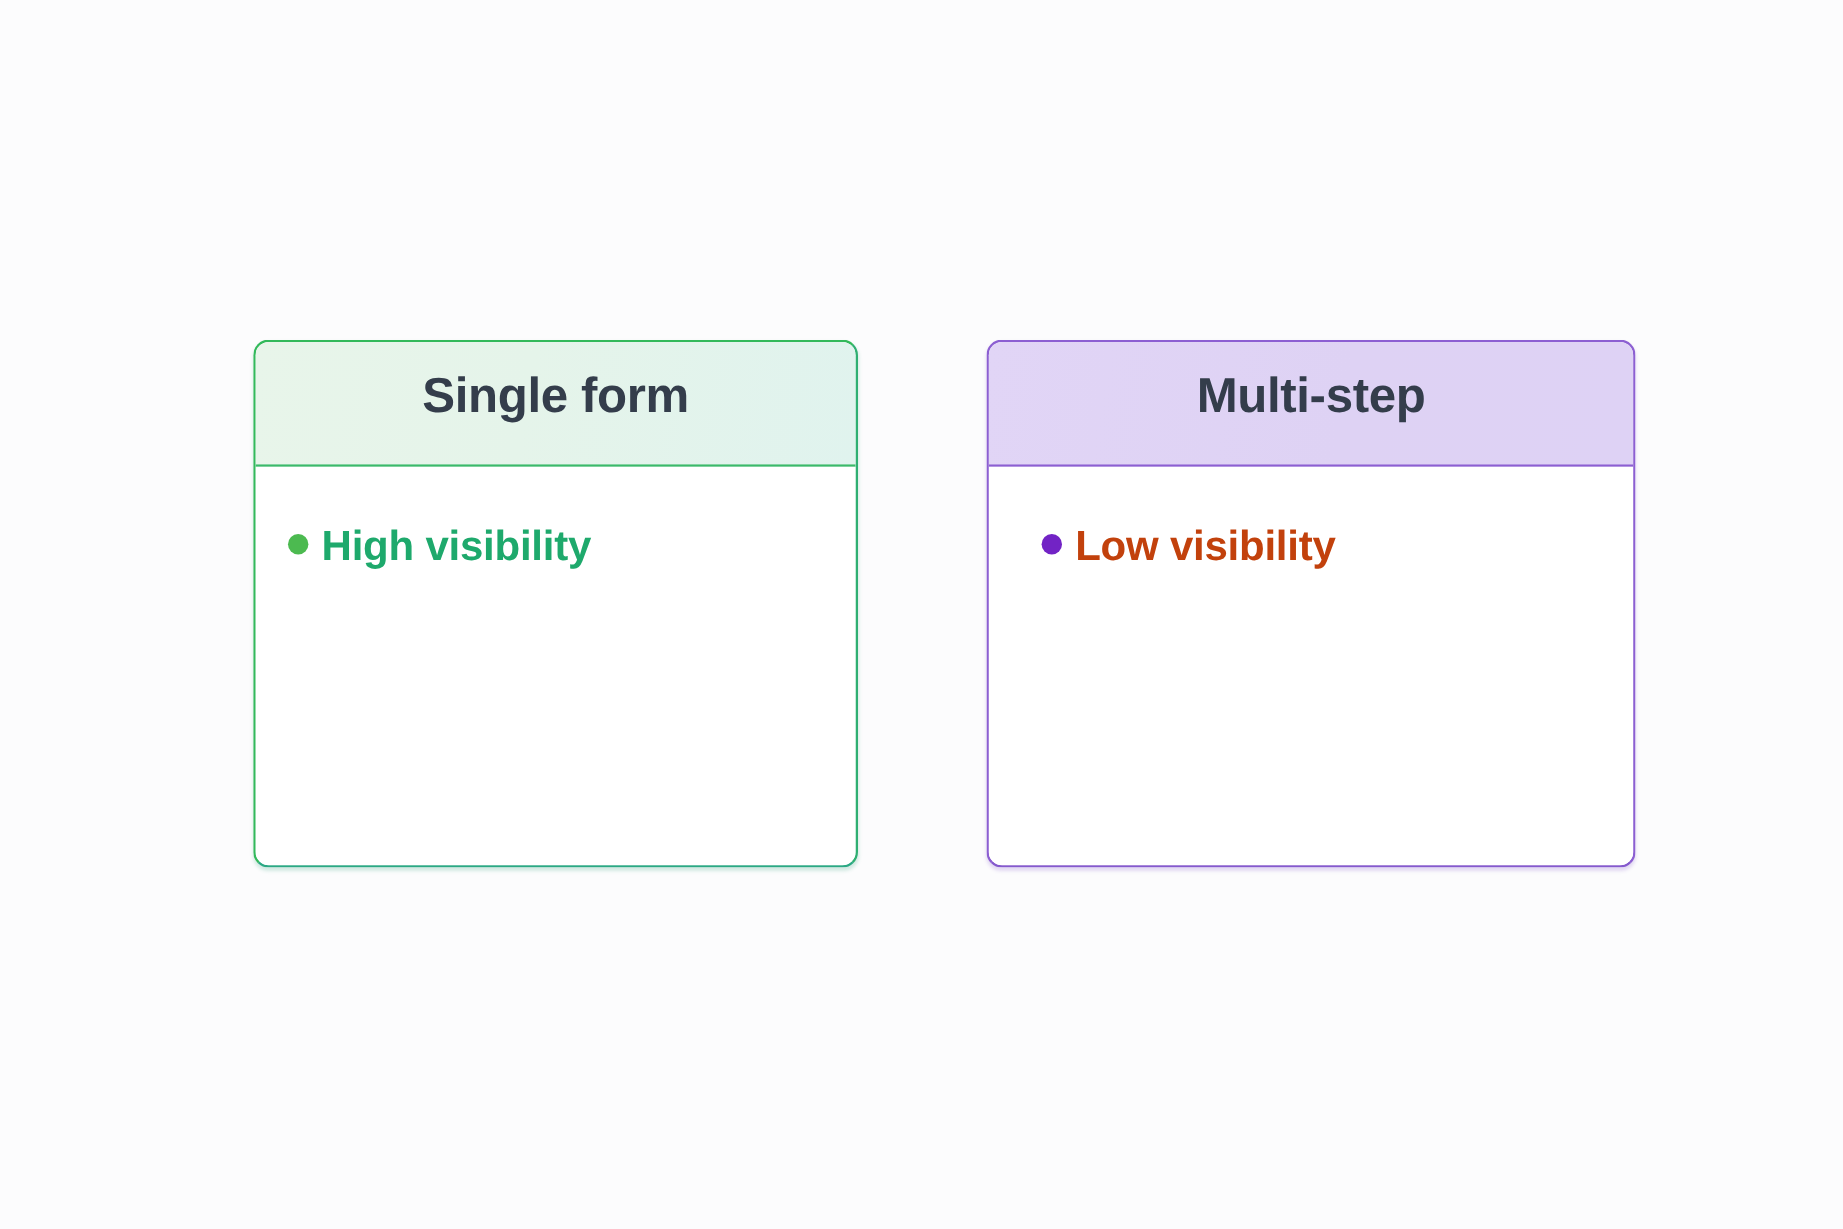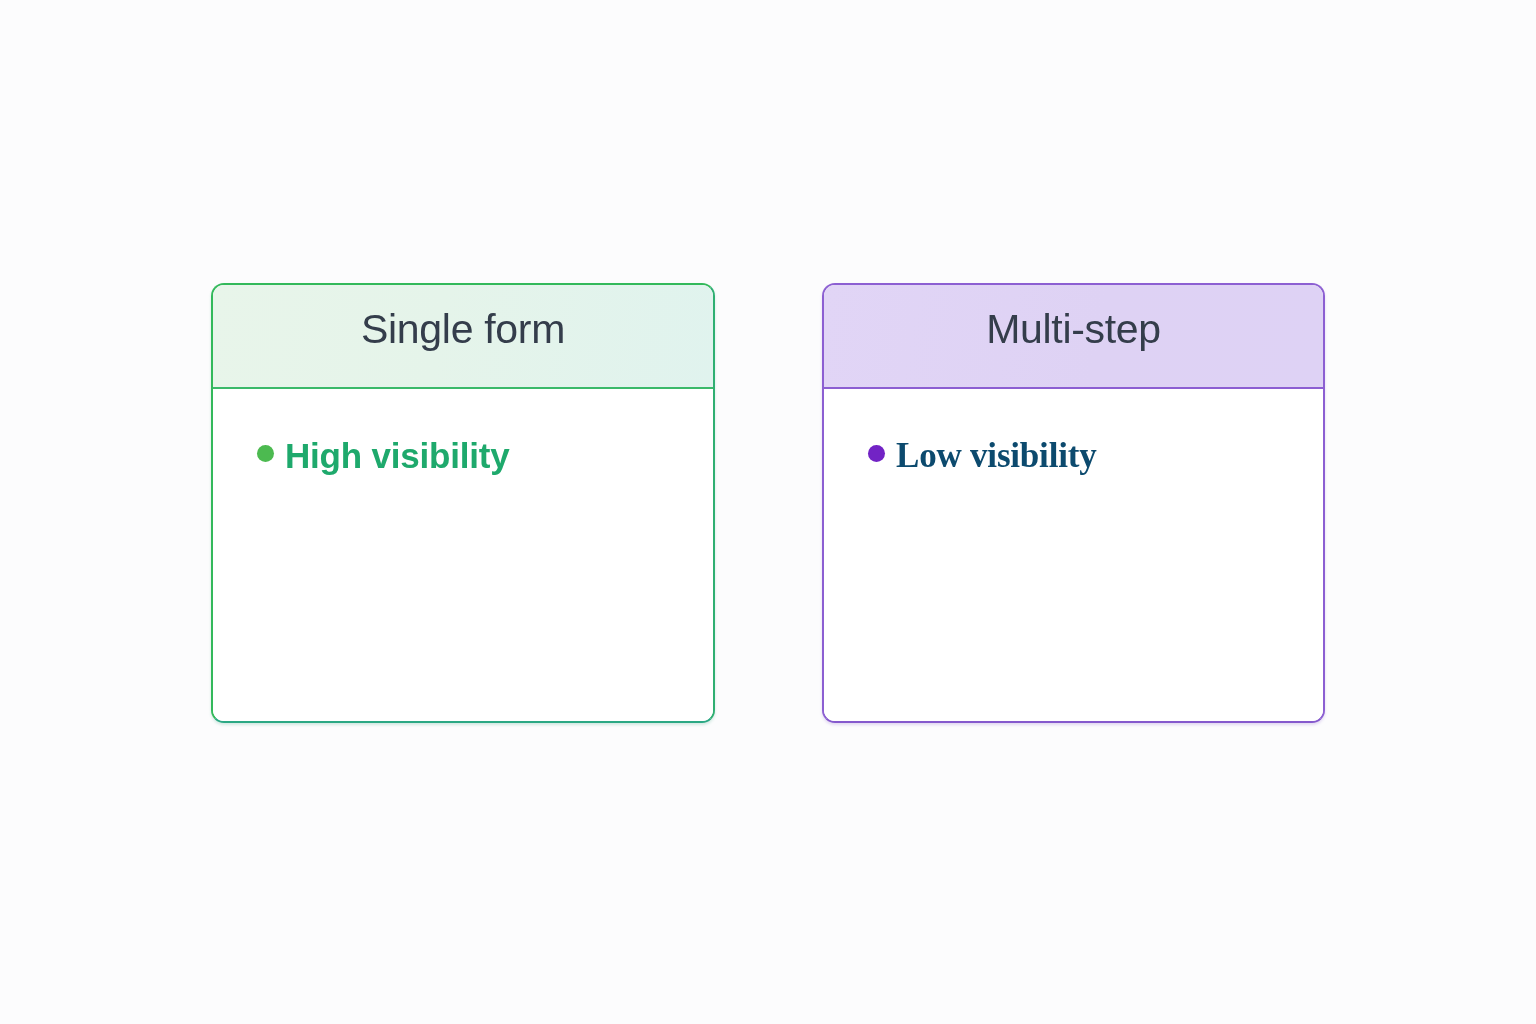--- a/index.html
+++ b/index.html
@@ -40,21 +40,21 @@
     left: 211px;
     width: 504px;
     border-color: #33b95b;
     border-bottom-color: #2ba884;
     border-right-color: #2faf72;
     box-shadow: 0 2px 3px rgba(45,160,120,0.20);
   }
 
   .card-purple {
     left: 822px;
-    width: 503px;
+    width: 541px;
     border-color: #8c5fd2;
     border-bottom-color: #8559cd;
     box-shadow: 0 2px 3px rgba(125,80,200,0.20);
   }
 
   
   .card-header {
     height: 104px;
     flex: 0 0 104px;
     display: flex;
@@ -68,33 +68,33 @@
     border-bottom: 2px solid #3bb96a;
   }
 
   .card-purple .card-header {
     background: linear-gradient(100deg, #e1d5f6 0%, #ded2f4 55%, #ded2f5 100%);
     border-bottom: 2px solid #8c5fd2;
   }
 
   .card-title {
     font-size: 41px;
-    font-weight: normal;
+    font-weight: bold;
     color: #343d4b;
     letter-spacing: -0.3px;
     line-height: 1;
     white-space: nowrap;
     margin-top: 21px;
   }
 
   
   .card-body {
     flex: 1 1 auto;
     background: #ffffff;
-    padding: 44px 30px 0 44px;
+    padding: 44px 30px 0 27px;
     box-sizing: border-box;
   }
 
   .bullet-list {
     list-style: none;
     margin: 0;
     padding: 0;
   }
 
   .bullet-item {
@@ -113,21 +113,21 @@
   }
 
   .bullet-text {
     font-size: 35px;
     font-weight: 600;
     line-height: 1.33;
     letter-spacing: -0.2px;
   }
 
   .card-green .bullet-text  { color: #1ea96c; }
-  .card-purple .bullet-text { color: #0c4a6e; font-family: Liberation Serif, serif; }
+  .card-purple .bullet-text { color: #c2410c; }
 
   
   .dot-green-bright { background: #4cba50; }
   .dot-green-teal   { background: #21a874; }
   .dot-purple       { background: #7223c5; }
 
   .card-purple .card-body { padding-left: 44px; padding-right: 60px; }
 </style>
 </head>
 <body>

